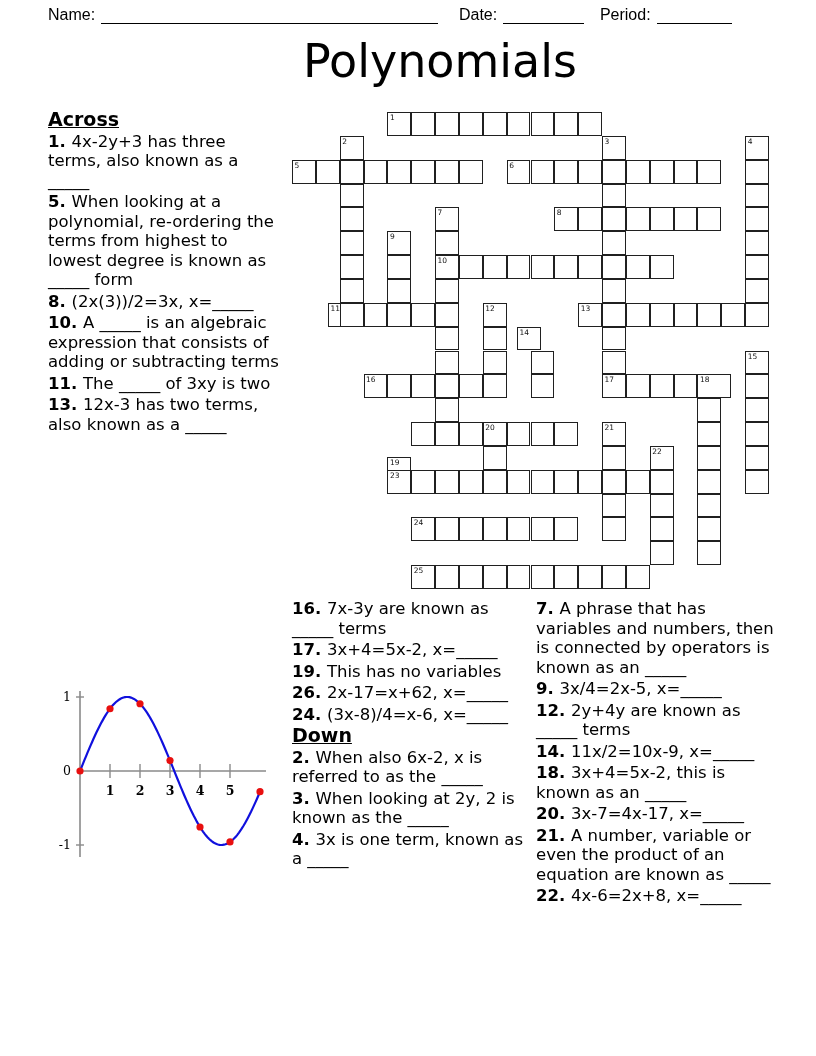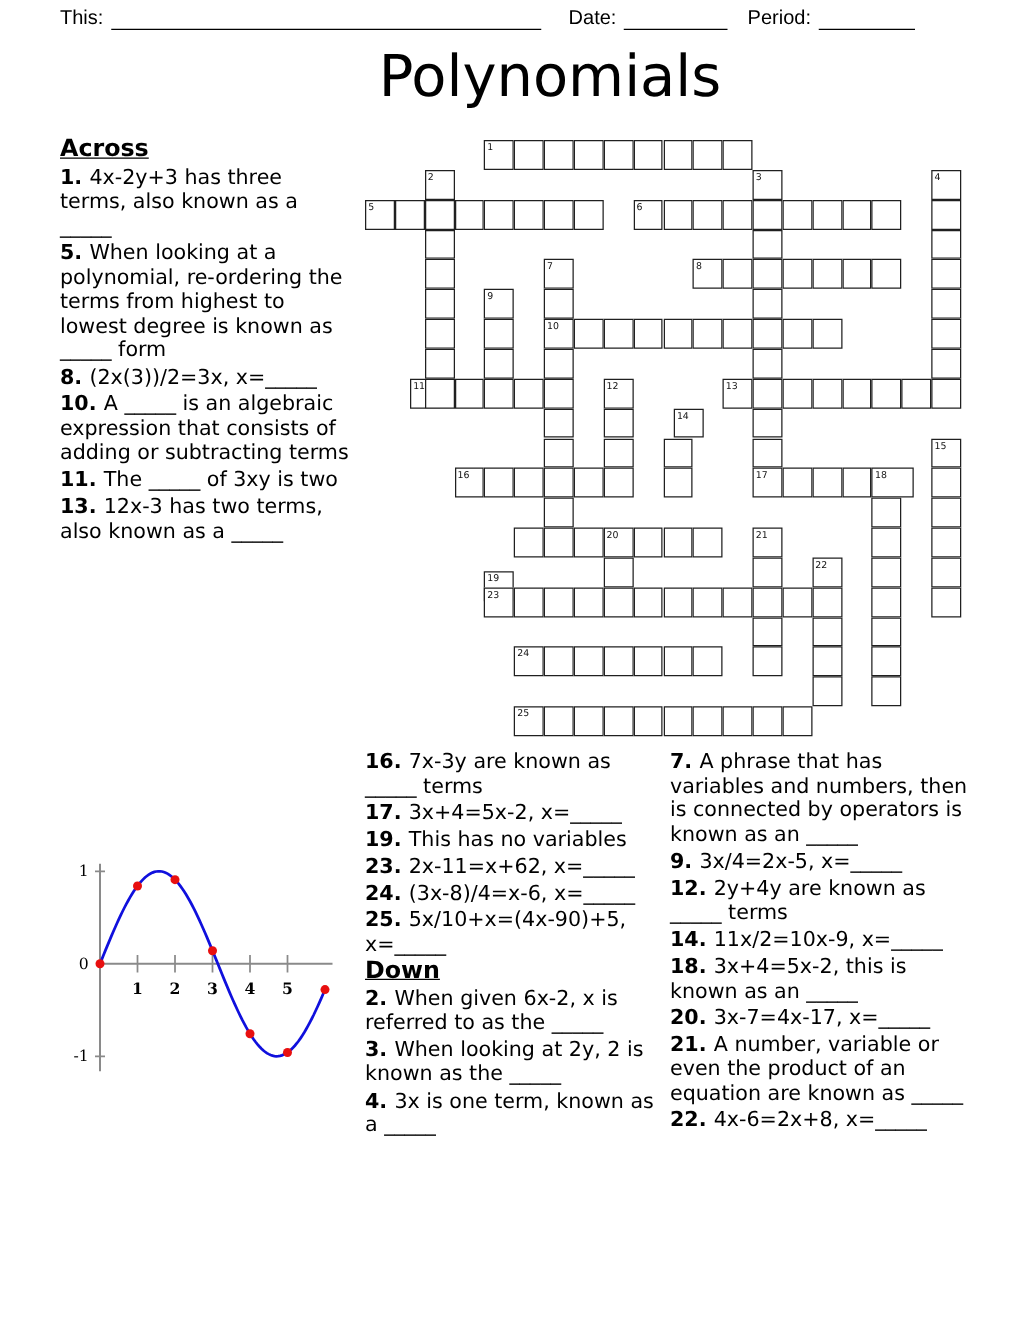--- a/index.html
+++ b/index.html
@@ -32,21 +32,21 @@
   .cellnum{position:absolute;top:0px;left:1.5px;font-size:7.5px;line-height:9px;
            font-family:"DejaVu Sans",sans-serif;color:#111;}
   
   #graph{position:absolute;left:46px;top:683px;width:232px;height:192px;}
   #graph text{font-family:"DejaVu Serif",serif;font-size:12.5px;fill:#000;}
 </style>
 </head>
 <body>
 
 <div class="hdr">
-  <span class="lbl">This:</span>
+  <span class="lbl">Name:</span>
   <span class="blank name"></span>
   <span class="gap1"></span>
   <span class="lbl">Date:</span>
   <span class="blank date"></span>
   <span class="gap2"></span>
   <span class="lbl">Period:</span>
   <span class="blank period"></span>
 </div>
 
 <div class="title">Polynomials</div>
@@ -235,21 +235,21 @@
     <div class="cell" style="left: 95.4px; top: 119.25px;">
       <span class="cellnum">9</span>
     </div>
     <div class="cell" style="left: 95.4px; top: 143.1px;"></div>
     <div class="cell" style="left: 95.4px; top: 166.95px;"></div>
     <div class="cell" style="left: 190.8px; top: 190.8px;">
       <span class="cellnum">12</span>
     </div>
     <div class="cell" style="left: 190.8px; top: 214.65px;"></div>
     <div class="cell" style="left: 190.8px; top: 238.5px;"></div>
-    <div class="cell" style="left: 247px; top: 214.65px;">
+    <div class="cell" style="left: 225px; top: 214.65px;">
       <span class="cellnum">14</span>
     </div>
     <div class="cell" style="left: 238.5px; top: 238.5px;"></div>
     <div class="cell" style="left: 238.5px; top: 262.35px;"></div>
     <div class="cell" style="left: 453.15px; top: 238.5px;">
       <span class="cellnum">15</span>
     </div>
     <div class="cell" style="left: 453.15px; top: 262.35px;"></div>
     <div class="cell" style="left: 453.15px; top: 286.2px;"></div>
     <div class="cell" style="left: 453.15px; top: 310.05px;"></div>
@@ -275,27 +275,26 @@
     <div class="cell" style="left: 357.75px; top: 381.6px;"></div>
     <div class="cell" style="left: 357.75px; top: 405.45px;"></div>
     <div class="cell" style="left: 357.75px; top: 429.3px;"></div>
   </div>
 
 <div class="cluecol" id="col-mid">
   <div>
       <p class="clue"><b>16. </b><span>7x-3y are known as _____ terms</span></p>
       <p class="clue"><b>17. </b><span>3x+4=5x-2, x=_____</span></p>
       <p class="clue"><b>19. </b><span>This has no variables</span></p>
-      <p class="clue"><b>23. </b><span>2x-11=x+62, x=_____</span></p>
+      <p class="clue"><b>26. </b><span>2x-17=x+62, x=_____</span></p>
       <p class="clue"><b>24. </b><span>(3x-8)/4=x-6, x=_____</span></p>
-      <p class="clue"><b>25. </b><span>5x/10+x=(4x-90)+5, x=_____</span></p>
     </div>
   <p class="clue-heading">Down</p>
   <div>
-      <p class="clue"><b>2. </b><span>When given 6x-2, x is referred to as the _____</span></p>
+      <p class="clue"><b>2. </b><span>When also 6x-2, x is referred to as the _____</span></p>
       <p class="clue"><b>3. </b><span>When looking at 2y, 2 is known as the _____</span></p>
       <p class="clue"><b>4. </b><span>3x is one term, known as a _____</span></p>
     </div>
 </div>
 
 <div class="cluecol" id="col-right">
   <div>
       <p class="clue"><b>7. </b><span>A phrase that has variables and numbers, then is connected by operators is known as an _____</span></p>
       <p class="clue"><b>9. </b><span>3x/4=2x-5, x=_____</span></p>
       <p class="clue"><b>12. </b><span>2y+4y are known as _____ terms</span></p>

